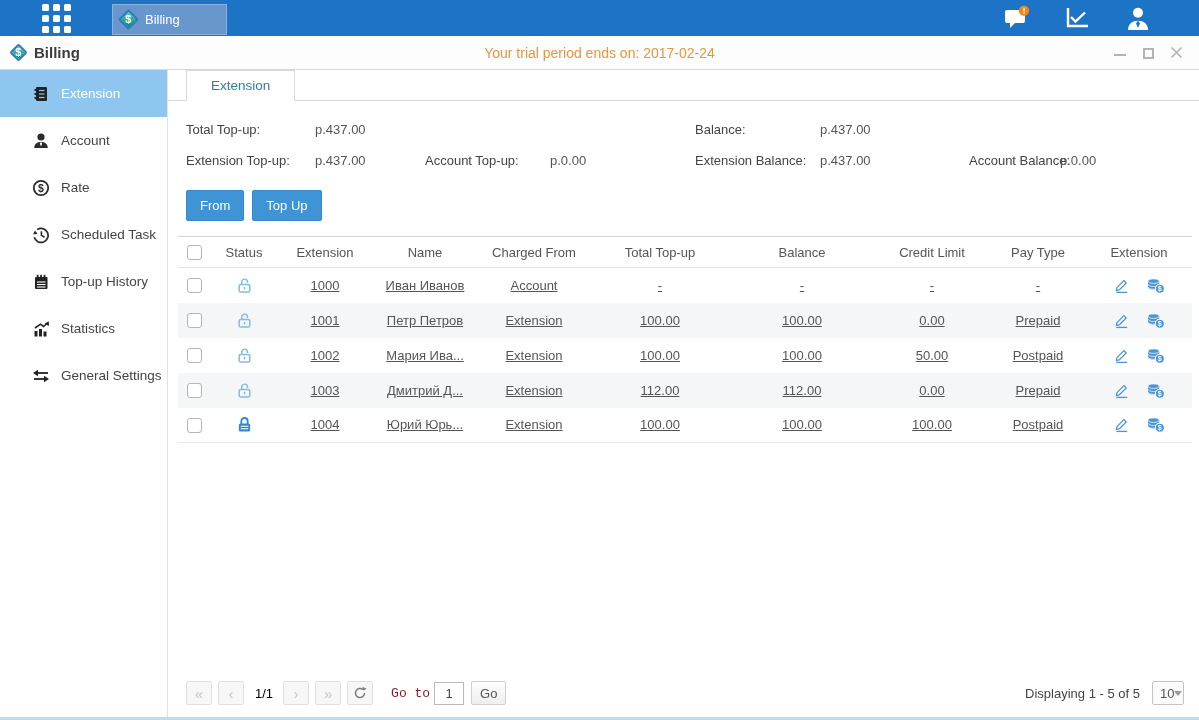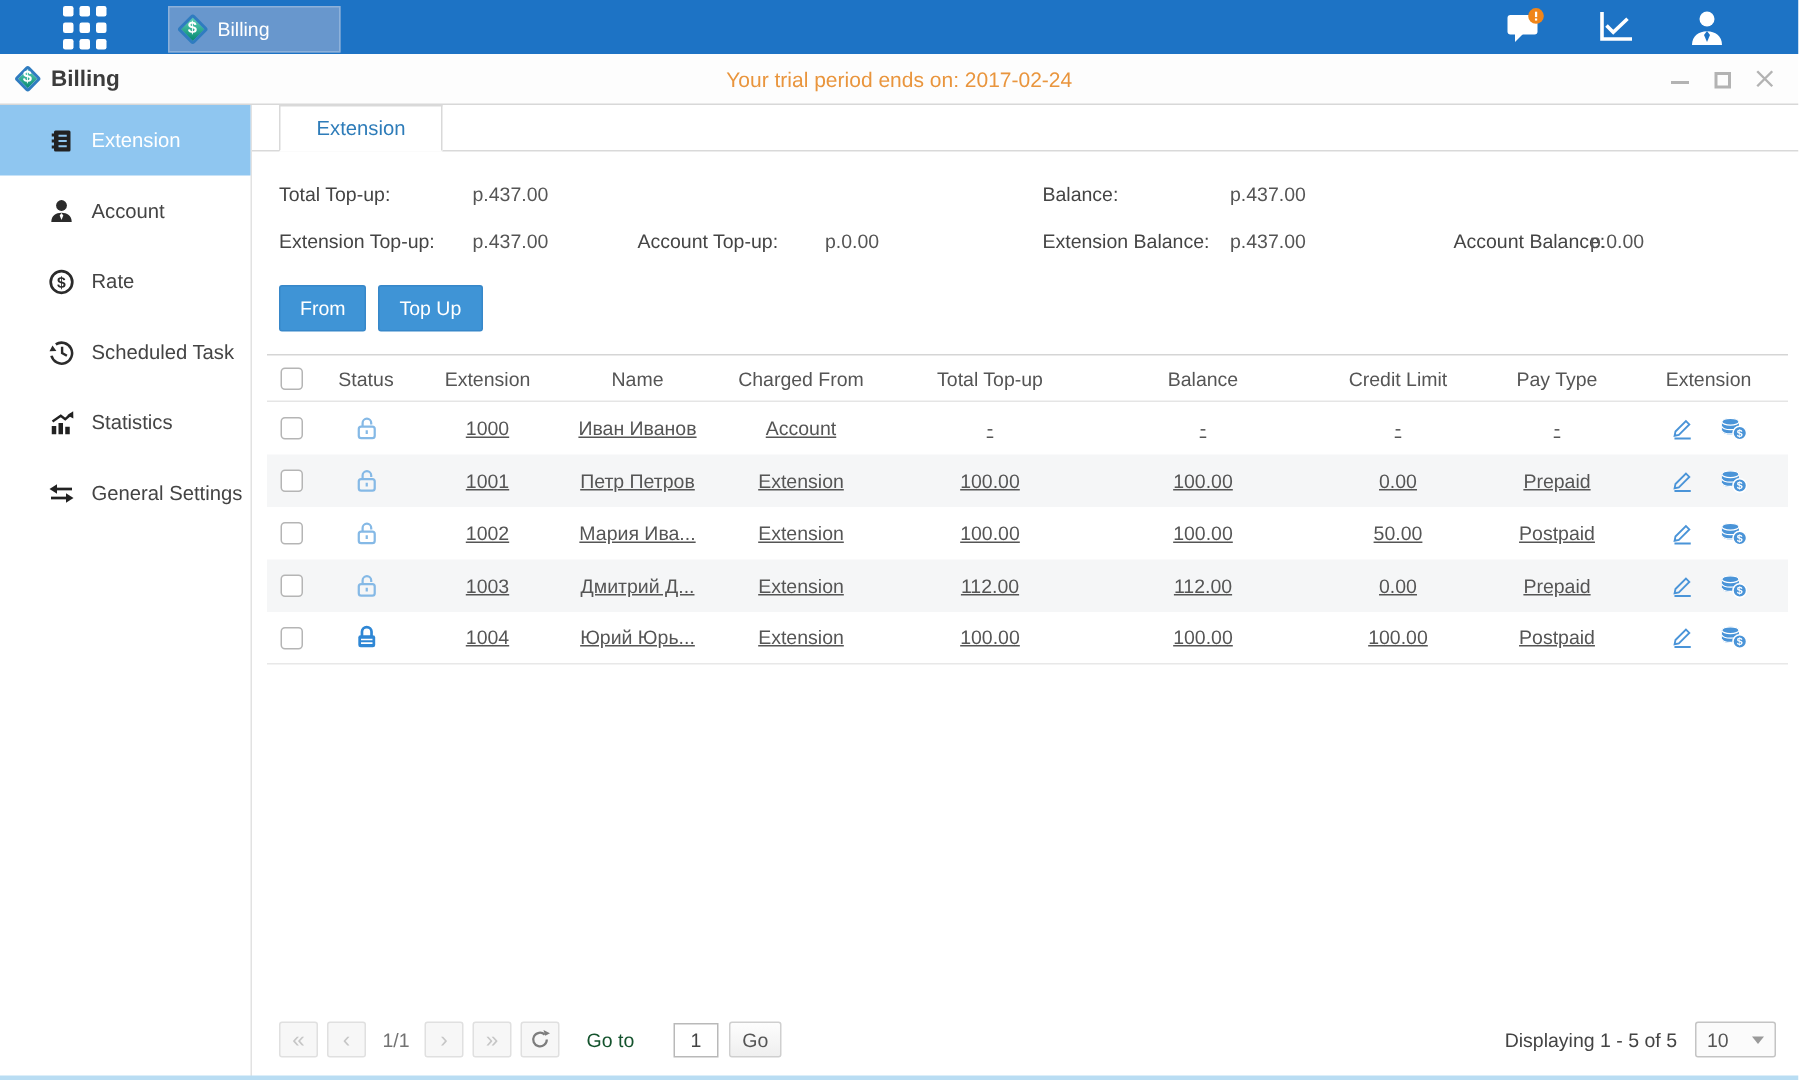--- a/index.html
+++ b/index.html
@@ -64,27 +64,27 @@
   .status-cell svg { vertical-align:middle; }
   .op-icons { display:flex; justify-content:center; gap:16px; align-items:center; }
   .op-icons span { cursor:pointer; display:inline-flex; }
 
   .spacer { flex:1; }
 
   
   .pager { height:46px; display:flex; align-items:center; padding:0 15px 0 18px; margin-bottom:4px; flex:0 0 auto; }
   .pg-btn { width:26px; height:24px; border:1px solid #e0e0e0; background:#f7f7f7; border-radius:2px; display:inline-flex; align-items:center; justify-content:center; color:#c6c6c6; font-size:15px; margin-right:6px; cursor:default; font-family:inherit; }
   .pg-btn.refresh { cursor:pointer; }
-  .page-num { color:#737373; margin:0 10px 0 5px; }
-  .goto-label { margin-left:12px; margin-right:26px; color:#14532d; }
+  .page-num { color:#000000; margin:0 10px 0 5px; }
+  .goto-label { margin-left:12px; margin-right:4px; color:#7f1d1d;font-family:Liberation Mono, monospace; }
   .goto-input { width:30px; height:23px; border:1px solid #b9b9b9; text-align:center; font-size:13px; font-family:inherit; color:#444; }
   .go-btn { margin-left:7px; height:24px; padding:0 8px; border:1px solid #cfcfcf; background:linear-gradient(#fdfdfd,#efefef); border-radius:2px; font-size:13px; font-family:inherit; color:#555; cursor:pointer; }
   .pager-right { margin-left:auto; display:flex; align-items:center; gap:12px; }
   .displaying { color:#444; }
-  .size-select { width:54px; height:24px; border:1px solid #c4c4c4; background:#fbfbfb; border-radius:2px; display:flex; align-items:center; padding:0 7px; cursor:pointer; justify-content:space-between; color:#555; }
+  .size-select { width:32px; height:24px; border:1px solid #c4c4c4; background:#fbfbfb; border-radius:2px; display:flex; align-items:center; padding:0 7px; cursor:pointer; justify-content:space-between; color:#555; }
   .caret { width:0; height:0; border-left:4px solid transparent; border-right:4px solid transparent; border-top:5px solid #9a9a9a; }
 
   .bottom-edge { position:absolute; left:0; right:0; bottom:0; height:3px; background:#b9ddf3; }
 </style>
 </head>
 <body>
 
 <div class="app">
 
   <div class="topbar">
@@ -194,20 +194,34 @@
       </div>
       <div class="side-item">
         <span class="icn">
           <svg width="18" height="18" viewBox="0 0 18 18">
               <path d="M5.2 3.6 a7 7 0 1 1 -2.9 7.6" fill="none" stroke="#2b2b2b" stroke-width="1.7"></path>
               <path d="M1 8.2 L5.6 8 L3 4.4 Z" fill="#2b2b2b"></path>
               <path d="M9.4 5.2 V9.4 L12.6 11.2" fill="none" stroke="#2b2b2b" stroke-width="1.6"></path>
             </svg>
         </span>
         <span>Scheduled Task</span>
+      </div>
+      <div class="side-item">
+        <span class="icn">
+          <svg width="18" height="18" viewBox="0 0 18 18">
+              <rect x="3" y="4" width="12.5" height="12" rx="1" fill="#222"></rect>
+              <rect x="4.8" y="1.8" width="1.8" height="4" fill="#222"></rect>
+              <rect x="8.2" y="1.8" width="1.8" height="4" fill="#222"></rect>
+              <rect x="11.6" y="1.8" width="1.8" height="4" fill="#222"></rect>
+              <line x1="5" y1="9" x2="13.5" y2="9" stroke="#fff" stroke-width="1.1"></line>
+              <line x1="5" y1="11.5" x2="13.5" y2="11.5" stroke="#fff" stroke-width="1.1"></line>
+              <line x1="5" y1="14" x2="13.5" y2="14" stroke="#fff" stroke-width="1.1"></line>
+            </svg>
+        </span>
+        <span>Top-up History</span>
       </div>
       <div class="side-item">
         <span class="icn">
           <svg width="18" height="18" viewBox="0 0 18 18">
               <rect x="2.5" y="11" width="3" height="5.5" fill="#222"></rect>
               <rect x="7" y="9" width="3" height="7.5" fill="#222"></rect>
               <rect x="11.5" y="11.5" width="3" height="5" fill="#222"></rect>
               <path d="M3 8 L8.5 4.2 L11.5 6.5 L15.5 3" fill="none" stroke="#222" stroke-width="1.6"></path>
               <path d="M16.8 1.2 L16.9 6 L12.8 3.8 Z" fill="#222"></path>
             </svg>

